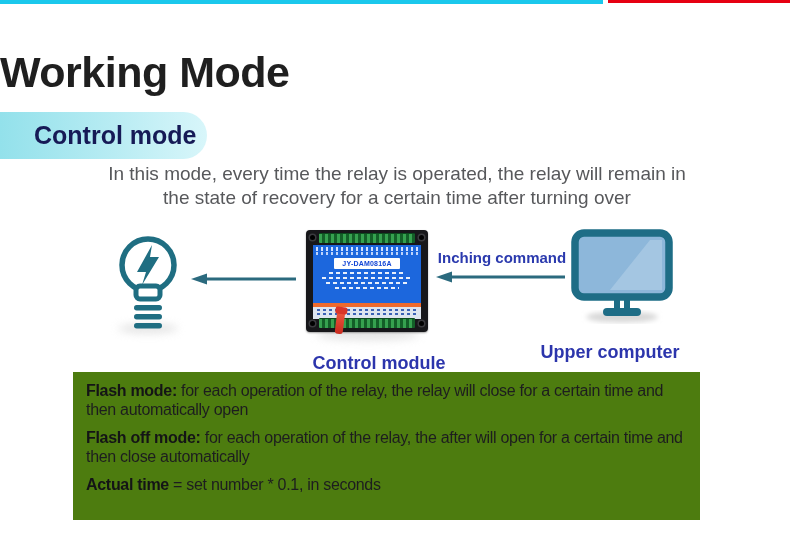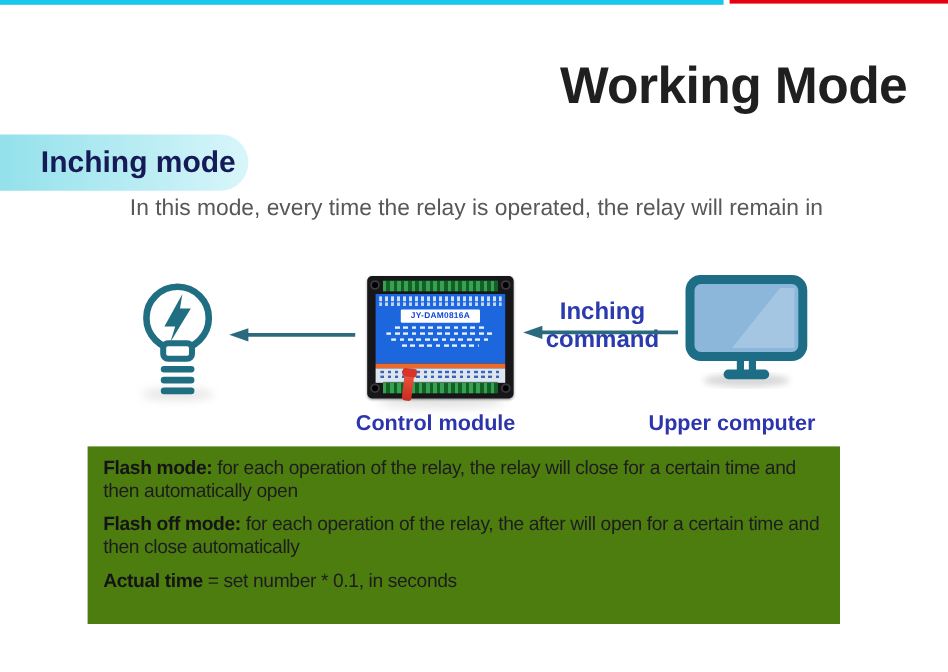--- a/index.html
+++ b/index.html
@@ -5,42 +5,42 @@
   * { margin:0; padding:0; box-sizing:border-box; }
   html,body { background:#ffffff; }
   body { font-family:"Liberation Sans", sans-serif; }
   .stage { position:relative; width:790px; height:560px; background:#fff; overflow:hidden; }
 
   
   .topbar-cyan { position:absolute; left:0; top:0; width:603px; height:4px; background:#1ac8ec; }
   .topbar-red  { position:absolute; left:608px; top:0; width:182px; height:3px; background:#e60012; }
 
   
-  .title-wrap { position:absolute; left:0; top:48px; width:756px; text-align:right; }
+  .title-wrap { position:absolute; left:0; top:48px; width:756px; text-align:left; }
   .title { font-size:43px; font-weight:700; color:#1f1f1f; letter-spacing:-0.5px; }
 
   
   .badge { position:absolute; left:0; top:112px; width:207px; height:47px;
            background:linear-gradient(90deg,#93e1eb 0%, #b8ecf3 55%, #d8f6fa 100%);
            border-radius:0 26px 26px 0; display:flex; align-items:center; }
   .badge span { padding-left:34px; font-size:25px; font-weight:700; color:#161a56; }
 
   
   .desc { position:absolute; left:17px; top:162px; width:760px; text-align:center;
           font-size:19px; line-height:24px; color:#57585b; }
 
   
   .diagram-label { position:absolute; top:342px; width:150px; text-align:center;
                    font-size:18px; font-weight:600; color:#2c35ac; }
   .lbl-output   { left:70px; }
-  .lbl-module   { left:288px; }
+  .lbl-module   { left:304px;margin-top:11px; }
   .lbl-computer { left:535px; }
 
   .blue-note { color:#2b3aae; position:absolute; text-align:center; }
-  .inching-cmd { left:432px; top:249px; width:140px; font-size:20px; font-weight:600; }
+  .inching-cmd { left:432px; top:249px; width:140px; font-size:15px; font-weight:600; }
   .support-note { left:426px; top:285px; width:152px; font-size:13.5px; line-height:17px; font-weight:500; }
 
   .arrow { position:absolute; }
   .arrow1 { left:190px; top:271px; }
   .arrow2 { left:435px; top:269px; }
 
   .bulb-svg { position:absolute; left:103px; top:231px; }
   .monitor-svg { position:absolute; left:570px; top:229px; }
 
   .soft-shadow { position:absolute; background:#d9d9d9; border-radius:50%; filter:blur(4px); opacity:.75; }
@@ -92,25 +92,26 @@
 <div class="stage">
 
   <div class="topbar-cyan"></div>
   <div class="topbar-red"></div>
 
   <div class="title-wrap">
     <span class="title">Working Mode</span>
   </div>
 
   <div class="badge">
-    <span>Inching mode</span>
+    <span>Control mode</span>
   </div>
 
   <div class="desc">
     <div>In this mode, every time the relay is operated, the relay will remain in</div>
+    <div>the state of recovery for a certain time after turning over</div>
   </div>
 
   <div class="soft-shadow shadow-bulb"></div>
   <div class="soft-shadow shadow-module"></div>
 
   <svg class="bulb-svg" width="90" height="100" viewBox="0 0 90 100">
     <circle cx="45" cy="34" r="26" fill="none" stroke="#1f6e82" stroke-width="5.5"></circle>
     <rect x="33" y="55" width="24" height="13" rx="4" fill="#ffffff" stroke="#1f6e82" stroke-width="5"></rect>
     <polygon points="49,14 34,41 43,41 39,54 56,26 47,26" fill="#1f6e82"></polygon>
     <rect x="31" y="74" width="28" height="5.5" rx="2.7" fill="#1f6e82"></rect>

